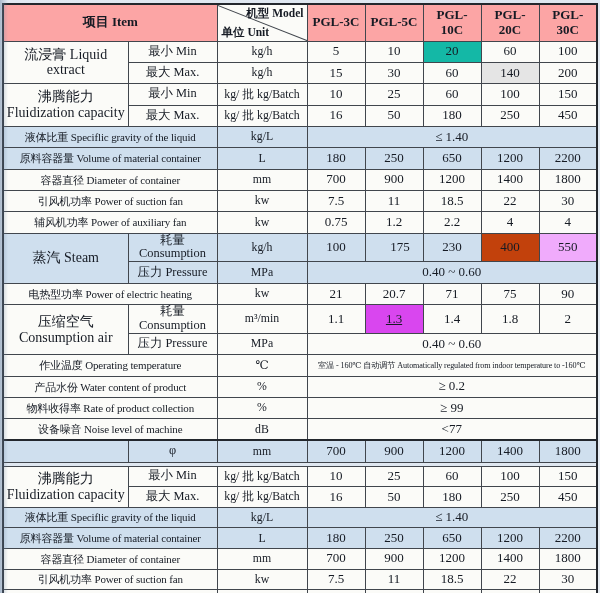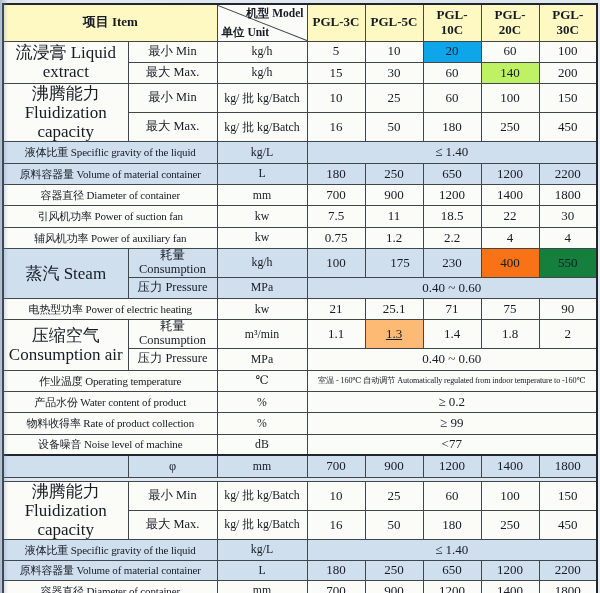--- a/index.html
+++ b/index.html
@@ -22,27 +22,27 @@
   }
   thead tr{height:37px;}
   tbody tr{height:21.35px;}
   tbody tr.s2{height:20.6px;}
   tbody tr.phi{height:22px;}
   tr.spacer{height:4px;}
   tr.spacer td{border-left:none;border-right:none;background:#e0e8f1;padding:0;}
   tr.thick td{border-top:2px solid #23272d;}
   .blue td{background:#cfdfee;}
   .white td{background:#fbfbf8;}
-  .h-item,.h-model{background:#fef9c3;font-weight:bold;font-size:13px;}
+  .h-item,.h-model{background:#fca5a5;font-weight:bold;font-size:13px;}
   .h-diag{background:#fbfbf8;position:relative;padding:0;}
   .diag-line{position:absolute;left:0;top:0;width:99px;height:1px;background:#41464d;
     transform:rotate(21.5deg);transform-origin:0 0;}
   .diag-model{position:absolute;top:2px;right:3px;font-weight:bold;font-size:11.5px;}
   .diag-unit{position:absolute;bottom:2px;left:4px;font-weight:bold;font-size:11.5px;}
-  td.c-group{font-size:17px;}
+  td.c-group{font-size:14px;}
   td.c-label{font-size:11px;letter-spacing:-0.15px;white-space:nowrap;}
   td.c-sub{font-size:12.4px;}
   td.c-unit{font-size:11.8px;white-space:nowrap;}
   td.c-val{font-size:13px;}
   td.c-span{font-size:13px;}
   td.c-span.c-small{font-size:8.2px;letter-spacing:-0.15px;white-space:nowrap;}
 </style>
 </head>
 <body>
 
@@ -74,31 +74,31 @@
       <th class="h-model">PGL-30C</th>
     </tr>
   </thead>
   <tbody>
       <tr class="white">
         <td class="c-group" rowspan="2" style="background: rgb(251, 251, 248);">流浸膏 Liquid extract</td>
         <td class="c-sub" style="background: rgb(251, 251, 248);">最小 Min</td>
         <td class="c-unit" style="background: rgb(251, 251, 248);">kg/h</td>
         <td class="c-val" style="background: rgb(251, 251, 248);">5</td>
         <td class="c-val" style="background: rgb(251, 251, 248);">10</td>
-        <td class="c-val" style="background: #0ea5e9; margin-left: 8px;">20</td>
+        <td class="c-val" style="background: #14b8a6; margin-left: 8px;">20</td>
         <td class="c-val" style="background: rgb(251, 251, 248);">60</td>
         <td class="c-val" style="background: rgb(251, 251, 248);">100</td>
       </tr>
       <tr class="white">
         <td class="c-sub" style="background: rgb(251, 251, 248);">最大 Max.</td>
         <td class="c-unit" style="background: rgb(251, 251, 248);">kg/h</td>
         <td class="c-val" style="background: rgb(251, 251, 248);">15</td>
         <td class="c-val" style="background: rgb(251, 251, 248);">30</td>
         <td class="c-val" style="background: rgb(251, 251, 248);">60</td>
-        <td class="c-val" style="background: #bef264;">140</td>
+        <td class="c-val" style="background: #e5e5e5;">140</td>
         <td class="c-val" style="background: rgb(251, 251, 248);">200</td>
       </tr>
       <tr class="white">
         <td class="c-group" rowspan="2" style="background: rgb(251, 251, 248);">沸腾能力 Fluidization capacity</td>
         <td class="c-sub" style="background: rgb(251, 251, 248);">最小 Min</td>
         <td class="c-unit" style="background: rgb(251, 251, 248);">kg/ 批 kg/Batch</td>
         <td class="c-val" style="background: rgb(251, 251, 248);">10</td>
         <td class="c-val" style="background: rgb(251, 251, 248);">25</td>
         <td class="c-val" style="background: rgb(251, 251, 248);">60</td>
         <td class="c-val" style="background: rgb(251, 251, 248);">100</td>
@@ -154,43 +154,43 @@
         <td class="c-val" style="background: rgb(251, 251, 248);">4</td>
         <td class="c-val" style="background: rgb(251, 251, 248);">4</td>
       </tr>
       <tr class="blue">
         <td class="c-group" rowspan="2" style="background: rgb(207, 223, 238);">蒸汽 Steam</td>
         <td class="c-sub" style="background: rgb(207, 223, 238);">耗量 Consumption</td>
         <td class="c-unit" style="background: rgb(207, 223, 238);">kg/h</td>
         <td class="c-val" style="background: rgb(207, 223, 238);">100</td>
         <td class="c-val" style="background: rgb(207, 223, 238); padding-left: 14px;">175</td>
         <td class="c-val" style="background: rgb(207, 223, 238);">230</td>
-        <td class="c-val" style="background: #f97316;">400</td>
-        <td class="c-val" style="background: #15803d;">550</td>
+        <td class="c-val" style="background: #c2410c;">400</td>
+        <td class="c-val" style="background: #f0abfc;">550</td>
       </tr>
       <tr class="blue">
         <td class="c-sub" style="background: rgb(207, 223, 238);">压力 Pressure</td>
         <td class="c-unit" style="background: rgb(207, 223, 238);">MPa</td>
         <td class="c-span" colspan="5" style="background: rgb(207, 223, 238);">0.40 ~ 0.60</td>
       </tr>
       <tr class="white">
         <td class="c-label" colspan="2" style="background: rgb(251, 251, 248);">电热型功率 Power of electric heating</td>
         <td class="c-unit" style="background: rgb(251, 251, 248);">kw</td>
         <td class="c-val" style="background: rgb(251, 251, 248);">21</td>
-        <td class="c-val" style="background: rgb(251, 251, 248);">25.1</td>
+        <td class="c-val" style="background: rgb(251, 251, 248);">20.7</td>
         <td class="c-val" style="background: rgb(251, 251, 248);">71</td>
         <td class="c-val" style="background: rgb(251, 251, 248);">75</td>
         <td class="c-val" style="background: rgb(251, 251, 248);">90</td>
       </tr>
       <tr class="white">
         <td class="c-group" rowspan="2" style="background: rgb(251, 251, 248);">压缩空气 Consumption air</td>
         <td class="c-sub" style="background: rgb(251, 251, 248);">耗量 Consumption</td>
         <td class="c-unit" style="background: rgb(251, 251, 248);">m³/min</td>
         <td class="c-val" style="background: rgb(251, 251, 248);">1.1</td>
-        <td class="c-val" style="background: #fdba74; text-decoration: underline;">1.3</td>
+        <td class="c-val" style="background: #d946ef; text-decoration: underline;">1.3</td>
         <td class="c-val" style="background: rgb(251, 251, 248);">1.4</td>
         <td class="c-val" style="background: rgb(251, 251, 248);">1.8</td>
         <td class="c-val" style="background: rgb(251, 251, 248);">2</td>
       </tr>
       <tr class="white">
         <td class="c-sub" style="background: rgb(251, 251, 248);">压力 Pressure</td>
         <td class="c-unit" style="background: rgb(251, 251, 248);">MPa</td>
         <td class="c-span" colspan="5" style="background: rgb(251, 251, 248);">0.40 ~ 0.60</td>
       </tr>
       <tr class="white">

